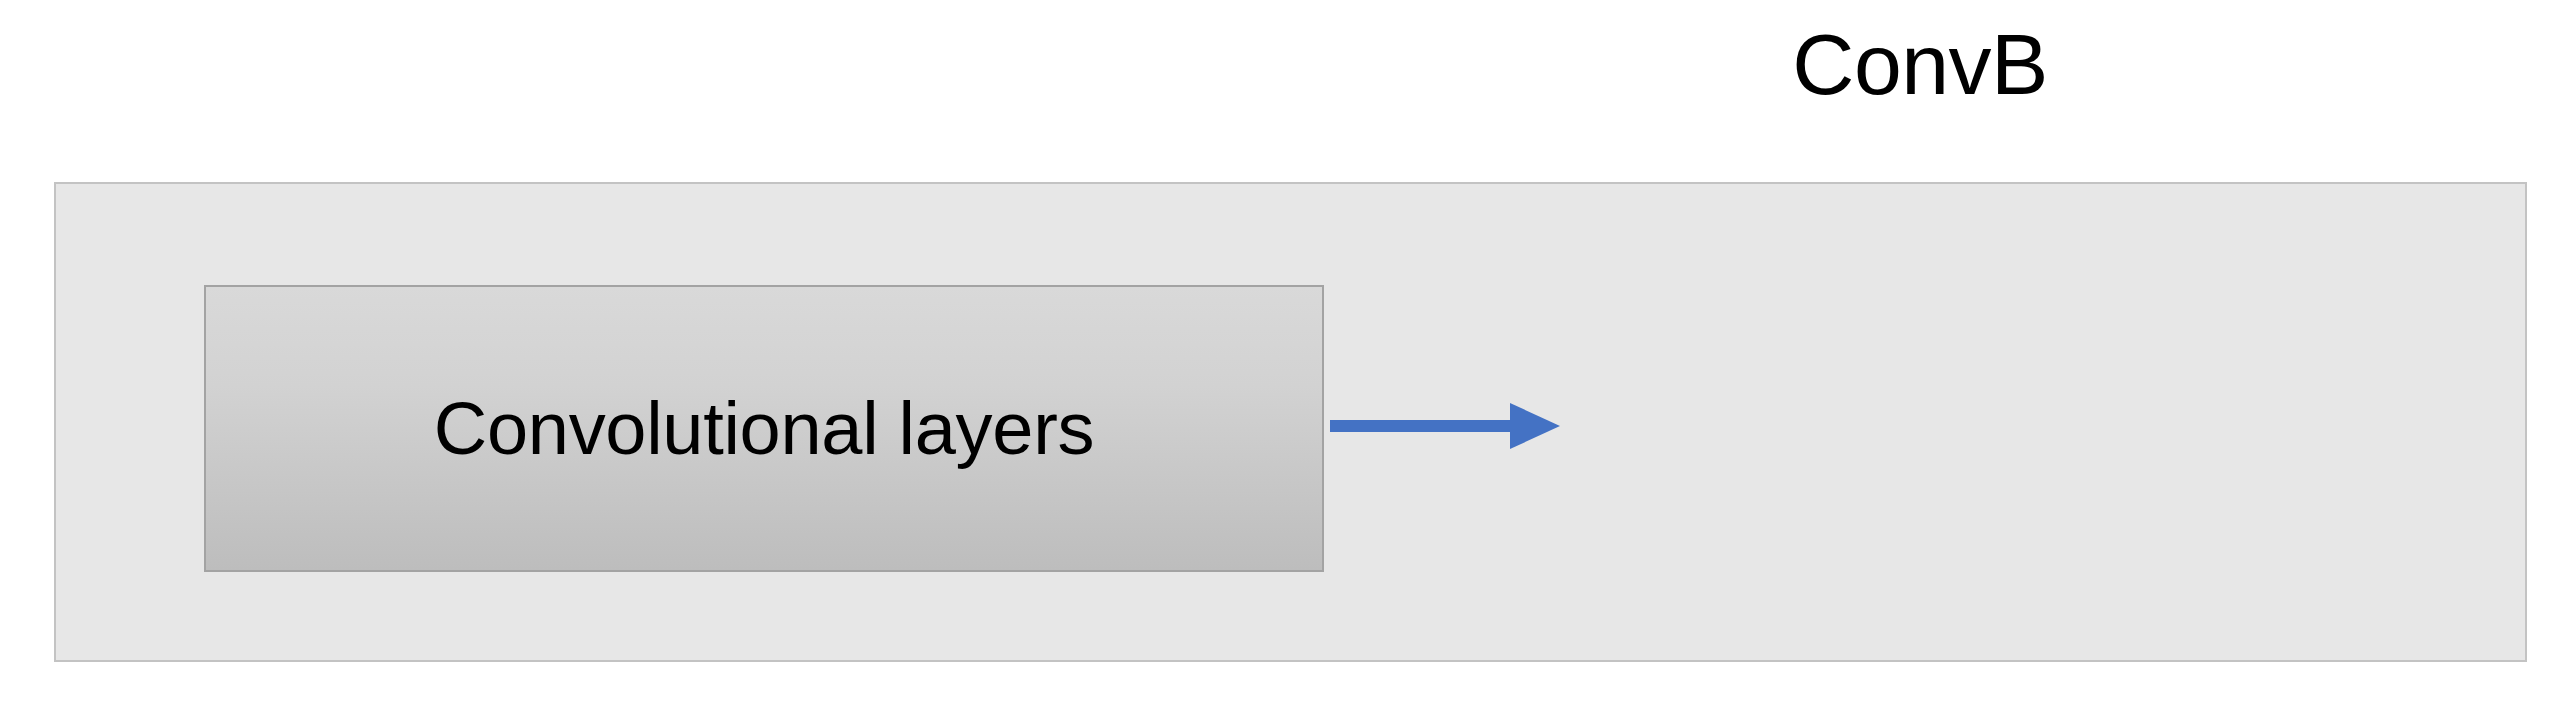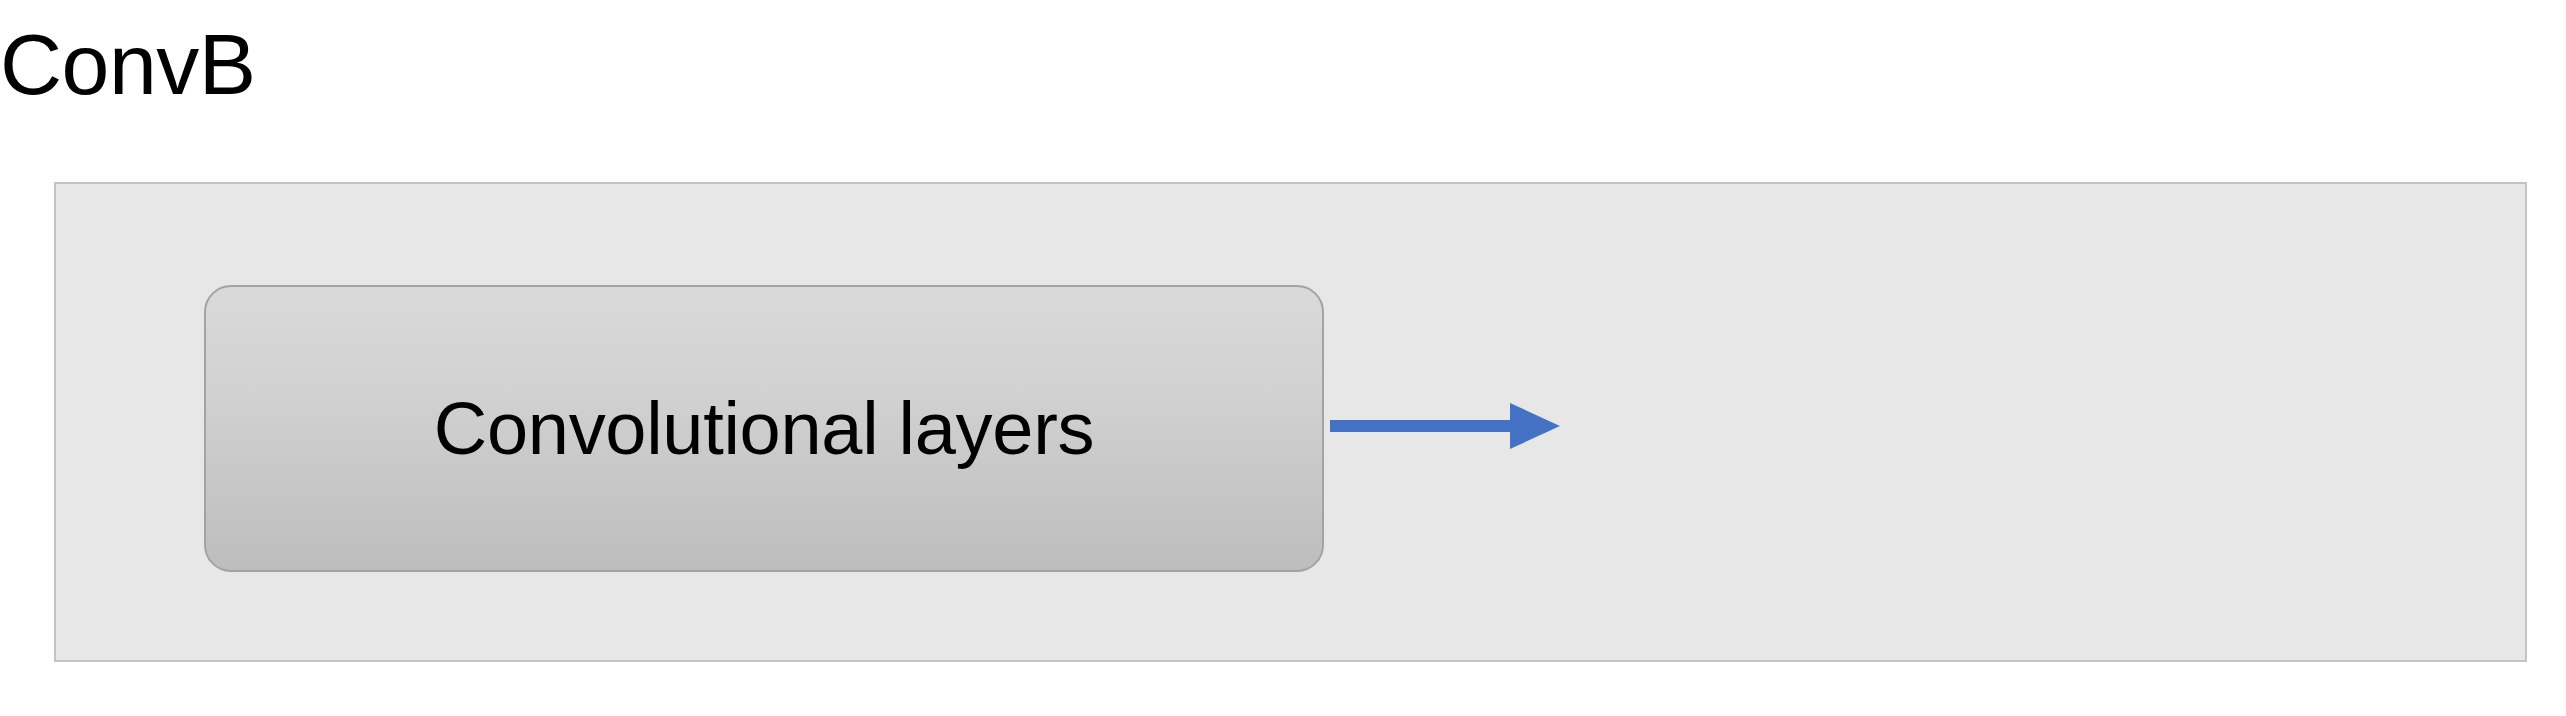--- a/index.html
+++ b/index.html
@@ -19,21 +19,21 @@
     background: #ffffff;
     overflow: hidden;
   }
 
   
   .diagram-title {
     position: absolute;
     left: 0;
     top: 14px;
     width: 2048px;
-    text-align: left;
+    text-align: right;
     font-size: 86px;
     line-height: 1.18;
     font-weight: 400;
     color: #000000;
     letter-spacing: -0.5px;
     white-space: nowrap;
   }
 
   
   .group-container {
@@ -66,21 +66,20 @@
     letter-spacing: -0.3px;
     white-space: nowrap;
     color: #000000;
   }
 
   #block-conv {
     left: 148px;   
     top: 101px;    
     width: 1120px; 
     height: 287px; 
-    border-radius: 27px;
   }
 
   #block-relu {
     left: 1504px;  
     top: 103px;    
     width: 762px;  
     height: 285px;
   }
 
   

